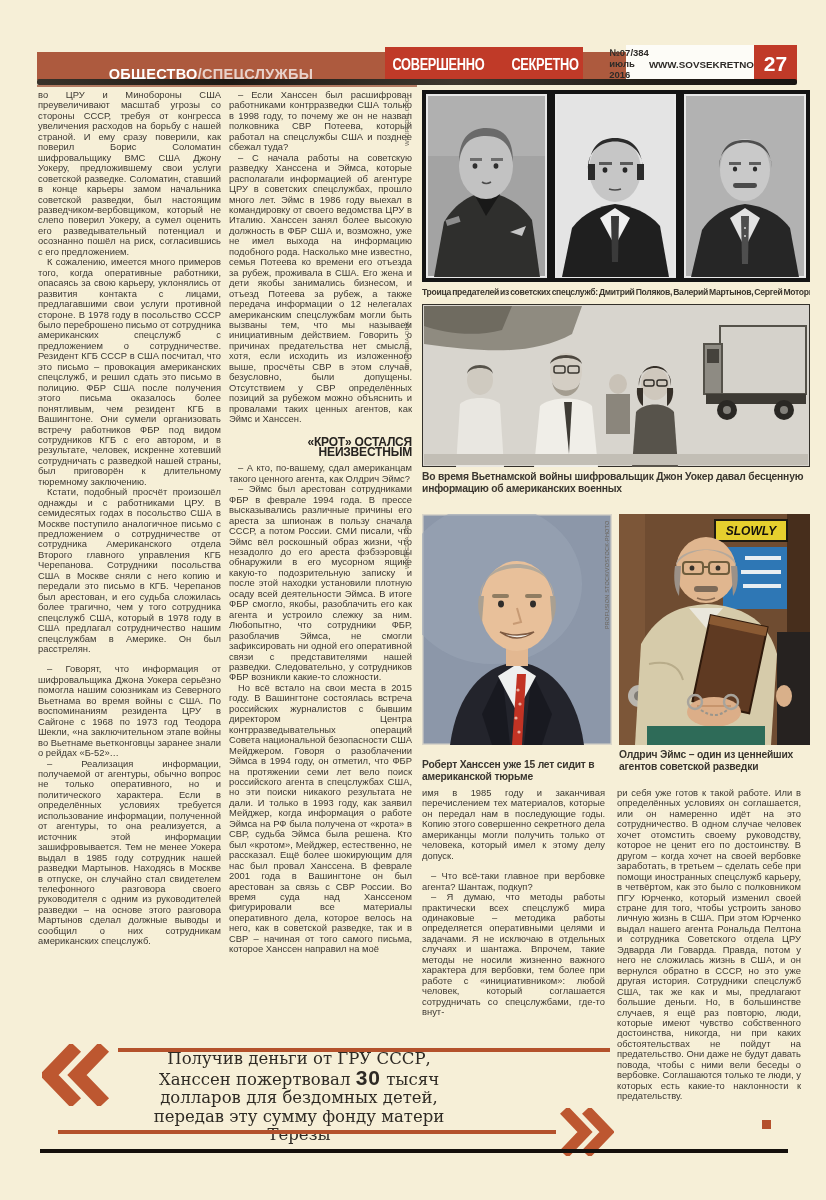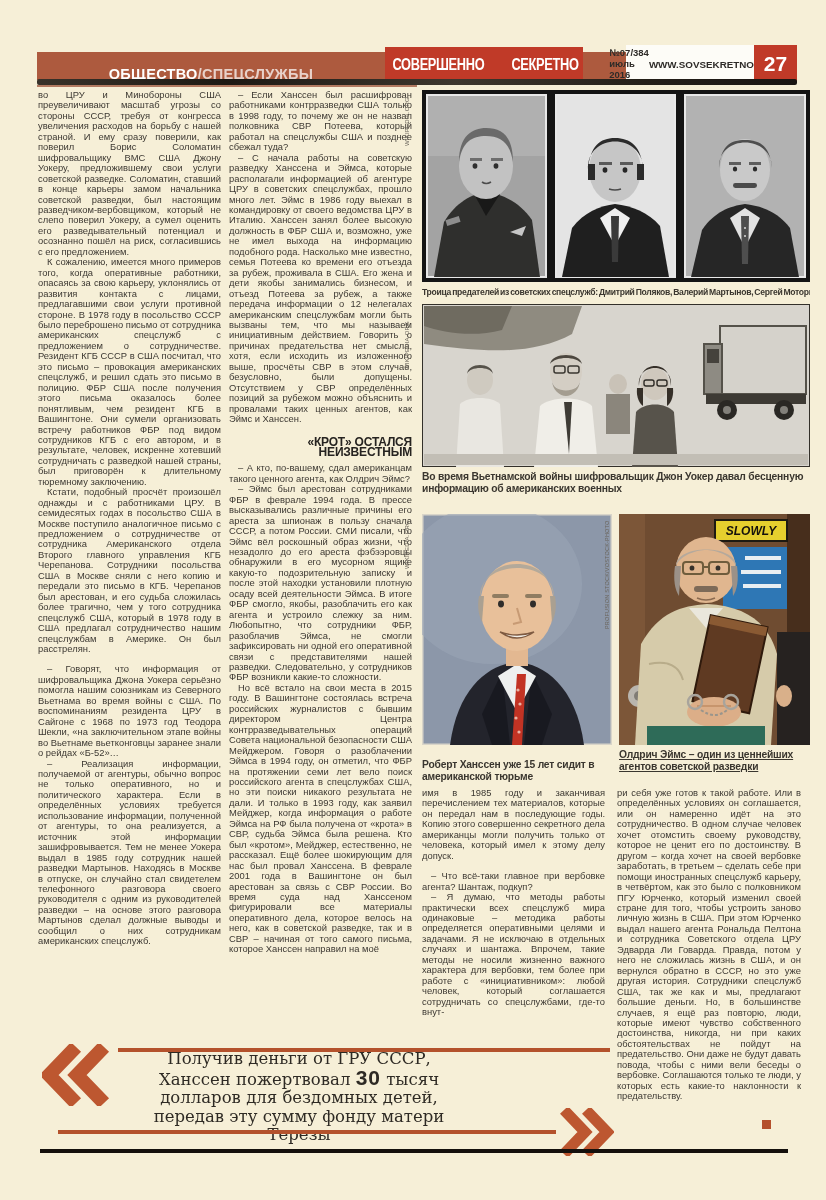--- a/index.html
+++ b/index.html
@@ -288,21 +288,21 @@
         <ellipse cx="95" cy="198" rx="27" ry="15" fill="#dcae88"></ellipse>
         <path d="M78 192 L112 192" stroke="#c08c64" stroke-width="1.4"></path>
         <circle cx="76" cy="188" r="7" fill="none" stroke="#a8a49c" stroke-width="2.4"></circle>
         <circle cx="112" cy="188" r="7" fill="none" stroke="#a8a49c" stroke-width="2.4"></circle>
         <path d="M82 196 Q96 206 108 196" stroke="#99958c" stroke-width="2" stroke-dasharray="3 2" fill="none"></path>
         <rect x="28" y="212" width="118" height="19" fill="#2e6b58"></rect>
         <ellipse cx="165" cy="182" rx="8" ry="11" fill="#d9b08a"></ellipse>
       </g>
     </svg>
   </div>
-  <div class="caption" style="left:619px;top:749px;width:185px;text-decoration:underline;">Олдрич Эймс – один из ценнейших агентов советской разведки</div>
+  <div class="caption" style="left:619px;top:749px;width:185px;">Олдрич Эймс – один из ценнейших агентов советской разведки</div>
 
   <div class="credit" style="left:404px;top:94px;height:52px;">WIKIPEDIA.ORG</div>
   <div class="credit" style="left:404px;top:318px;height:52px;">WIKIPEDIA.ORG</div>
   <div class="credit" style="left:404px;top:517px;height:52px;">WIKIPEDIA.ORG</div>
   <div class="credit" style="left:604px;top:517px;height:112px;font-size:5.5px;">PROFUSION STOCK/VOSTOCK-PHOTO</div>
 
   <svg class="qmark" style="left:42px;top:1044px;" width="72" height="62" viewBox="0 0 72 62">
     <path d="M34 3 L7 31 L34 59" fill="none" stroke="#bd5730" stroke-width="14"></path>
     <path d="M62 3 L35 31 L62 59" fill="none" stroke="#bd5730" stroke-width="14"></path>
   </svg>

